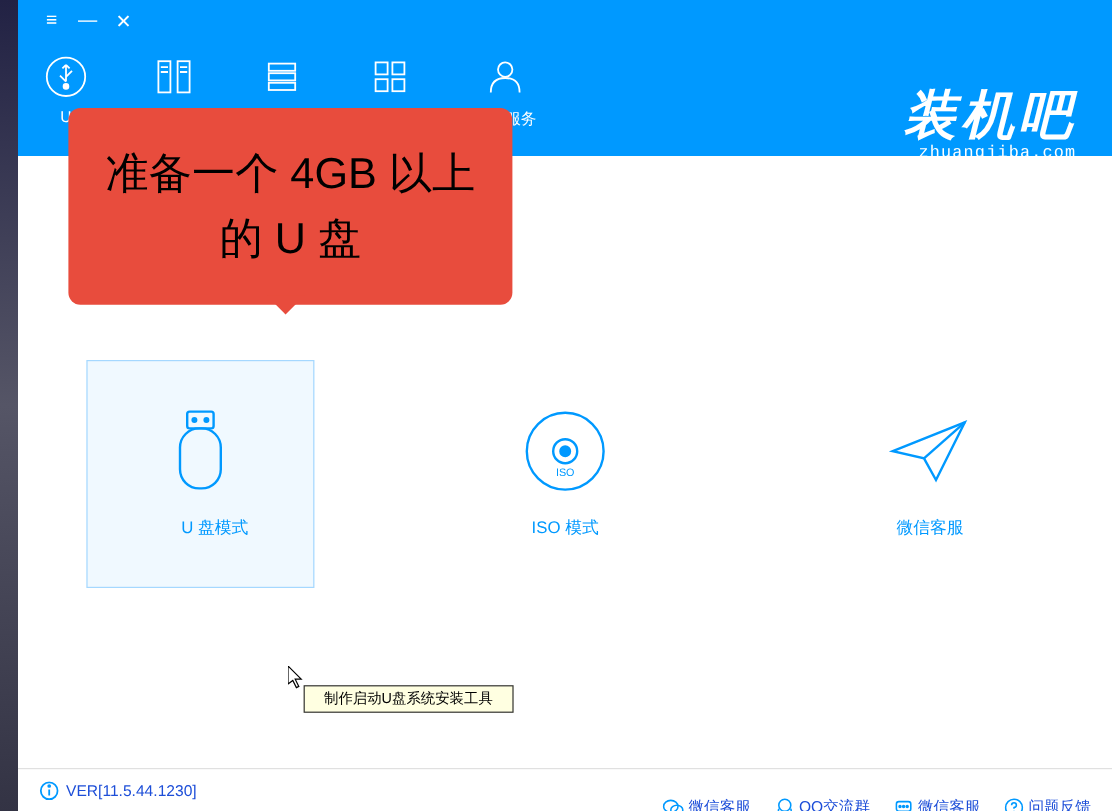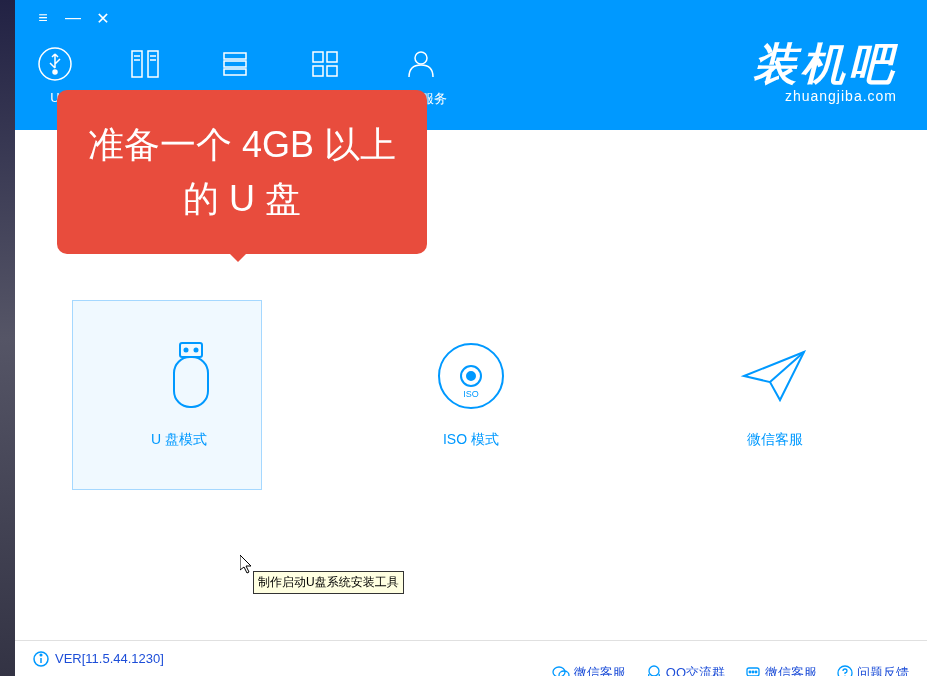--- a/index.html
+++ b/index.html
@@ -6,32 +6,32 @@
 body { background: #333; width: 927px; height: 676px; overflow: hidden; position: relative; }
 .window { position: absolute; left: 15px; top: 0; width: 912px; height: 676px; background: #fff; }
 .header { height: 130px; background: #0099ff; color: #fff; position: relative; }
 .titlebar { display: flex; align-items: center; padding: 6px 10px; font-size: 13px; }
 .titlebar-title { flex: 1; }
 .win-btn { width: 24px; height: 24px; display: flex; align-items: center; justify-content: center; cursor: pointer; margin-left: 6px; font-size: 16px; }
 .nav { display: flex; padding: 8px 20px 0 20px; gap: 50px; }
 .nav-item { display: flex; flex-direction: column; align-items: center; gap: 6px; cursor: pointer; font-size: 13px; }
 .nav-icon { width: 40px; height: 40px; display: flex; align-items: center; justify-content: center; }
 .logo { position: absolute; right: 30px; top: 35px; text-align: right; }
-.logo-main { font-size: 44px; font-weight: bold; letter-spacing: 4px; font-style: italic; }
-.logo-sub { font-size: 14px; letter-spacing: 1px; margin-top: -6px; }
+.logo-main { font-size: 44px; font-weight: bold; letter-spacing: 4px; font-style: italic; margin-top: 32px; }
+.logo-sub { font-size: 14px; letter-spacing: 1px; margin-top: -6px; font-family: Liberation Mono, monospace; }
 .content { position: relative; height: 510px; background: #fff; }
-.callout { position: absolute; left: 42px; top: -40px; width: 370px; background: #e84c3d; color: #ffffff; border-radius: 10px; padding: 28px 20px; font-size: 36px; line-height: 1.5; text-align: center; z-index: 10; }
+.callout { position: absolute; left: 42px; top: -40px; width: 370px; background: #e84c3d; color: #000000; border-radius: 10px; padding: 28px 20px; font-size: 36px; line-height: 1.5; text-align: center; z-index: 10; }
 .callout::after { content: ''; position: absolute; bottom: -24px; left: 165px; border: 16px solid transparent; border-top-color: #e84c3d; }
 .modes { display: flex; justify-content: space-around; padding-top: 170px; }
 .mode-card { width: 190px; height: 190px; display: flex; flex-direction: column; align-items: center; justify-content: center; gap: 20px; cursor: pointer; position: relative; }
 .mode-card.selected { border: 1px solid #a5d8ff; background: #f0f9ff; padding-left: 24px; }
-.mode-icon { width: 70px; height: 70px; display: flex; align-items: center; justify-content: flex-end; }
+.mode-icon { width: 70px; height: 70px; display: flex; align-items: center; justify-content: flex-start; }
 .mode-label { font-size: 14px; color: #0099ff; }
 .cursor { position: absolute; left: 225px; top: 425px; z-index: 20; }
-.tooltip { position: absolute; left: 238px; top: 441px; background: #ffffe1; border: 1px solid #333; padding: 2px 4px; font-size: 12px; z-index: 19; }
+.tooltip { position: absolute; left: 238px; top: 441px; background: #ffffe1; border: 1px solid #333; padding: 2px 16px; font-size: 12px; z-index: 19; }
 .footer { height: 36px; border-top: 1px solid #e0e0e0; display: flex; align-items: center; padding: 0 18px; font-size: 13px; color: #1d4ed8; }
 .footer-left { display: flex; align-items: center; gap: 6px; }
 .footer-right { margin-left: auto; display: flex; gap: 20px; }
 .footer-item { display: flex; align-items: center; gap: 4px; cursor: pointer; margin-top: 28px; }
 .sidebar-hint { position: absolute; left: 0; top: 0; width: 15px; height: 676px; background: linear-gradient(#224,#556,#334); }
 </style>
 </head>
 <body>
 
 <div class="sidebar-hint"></div>

